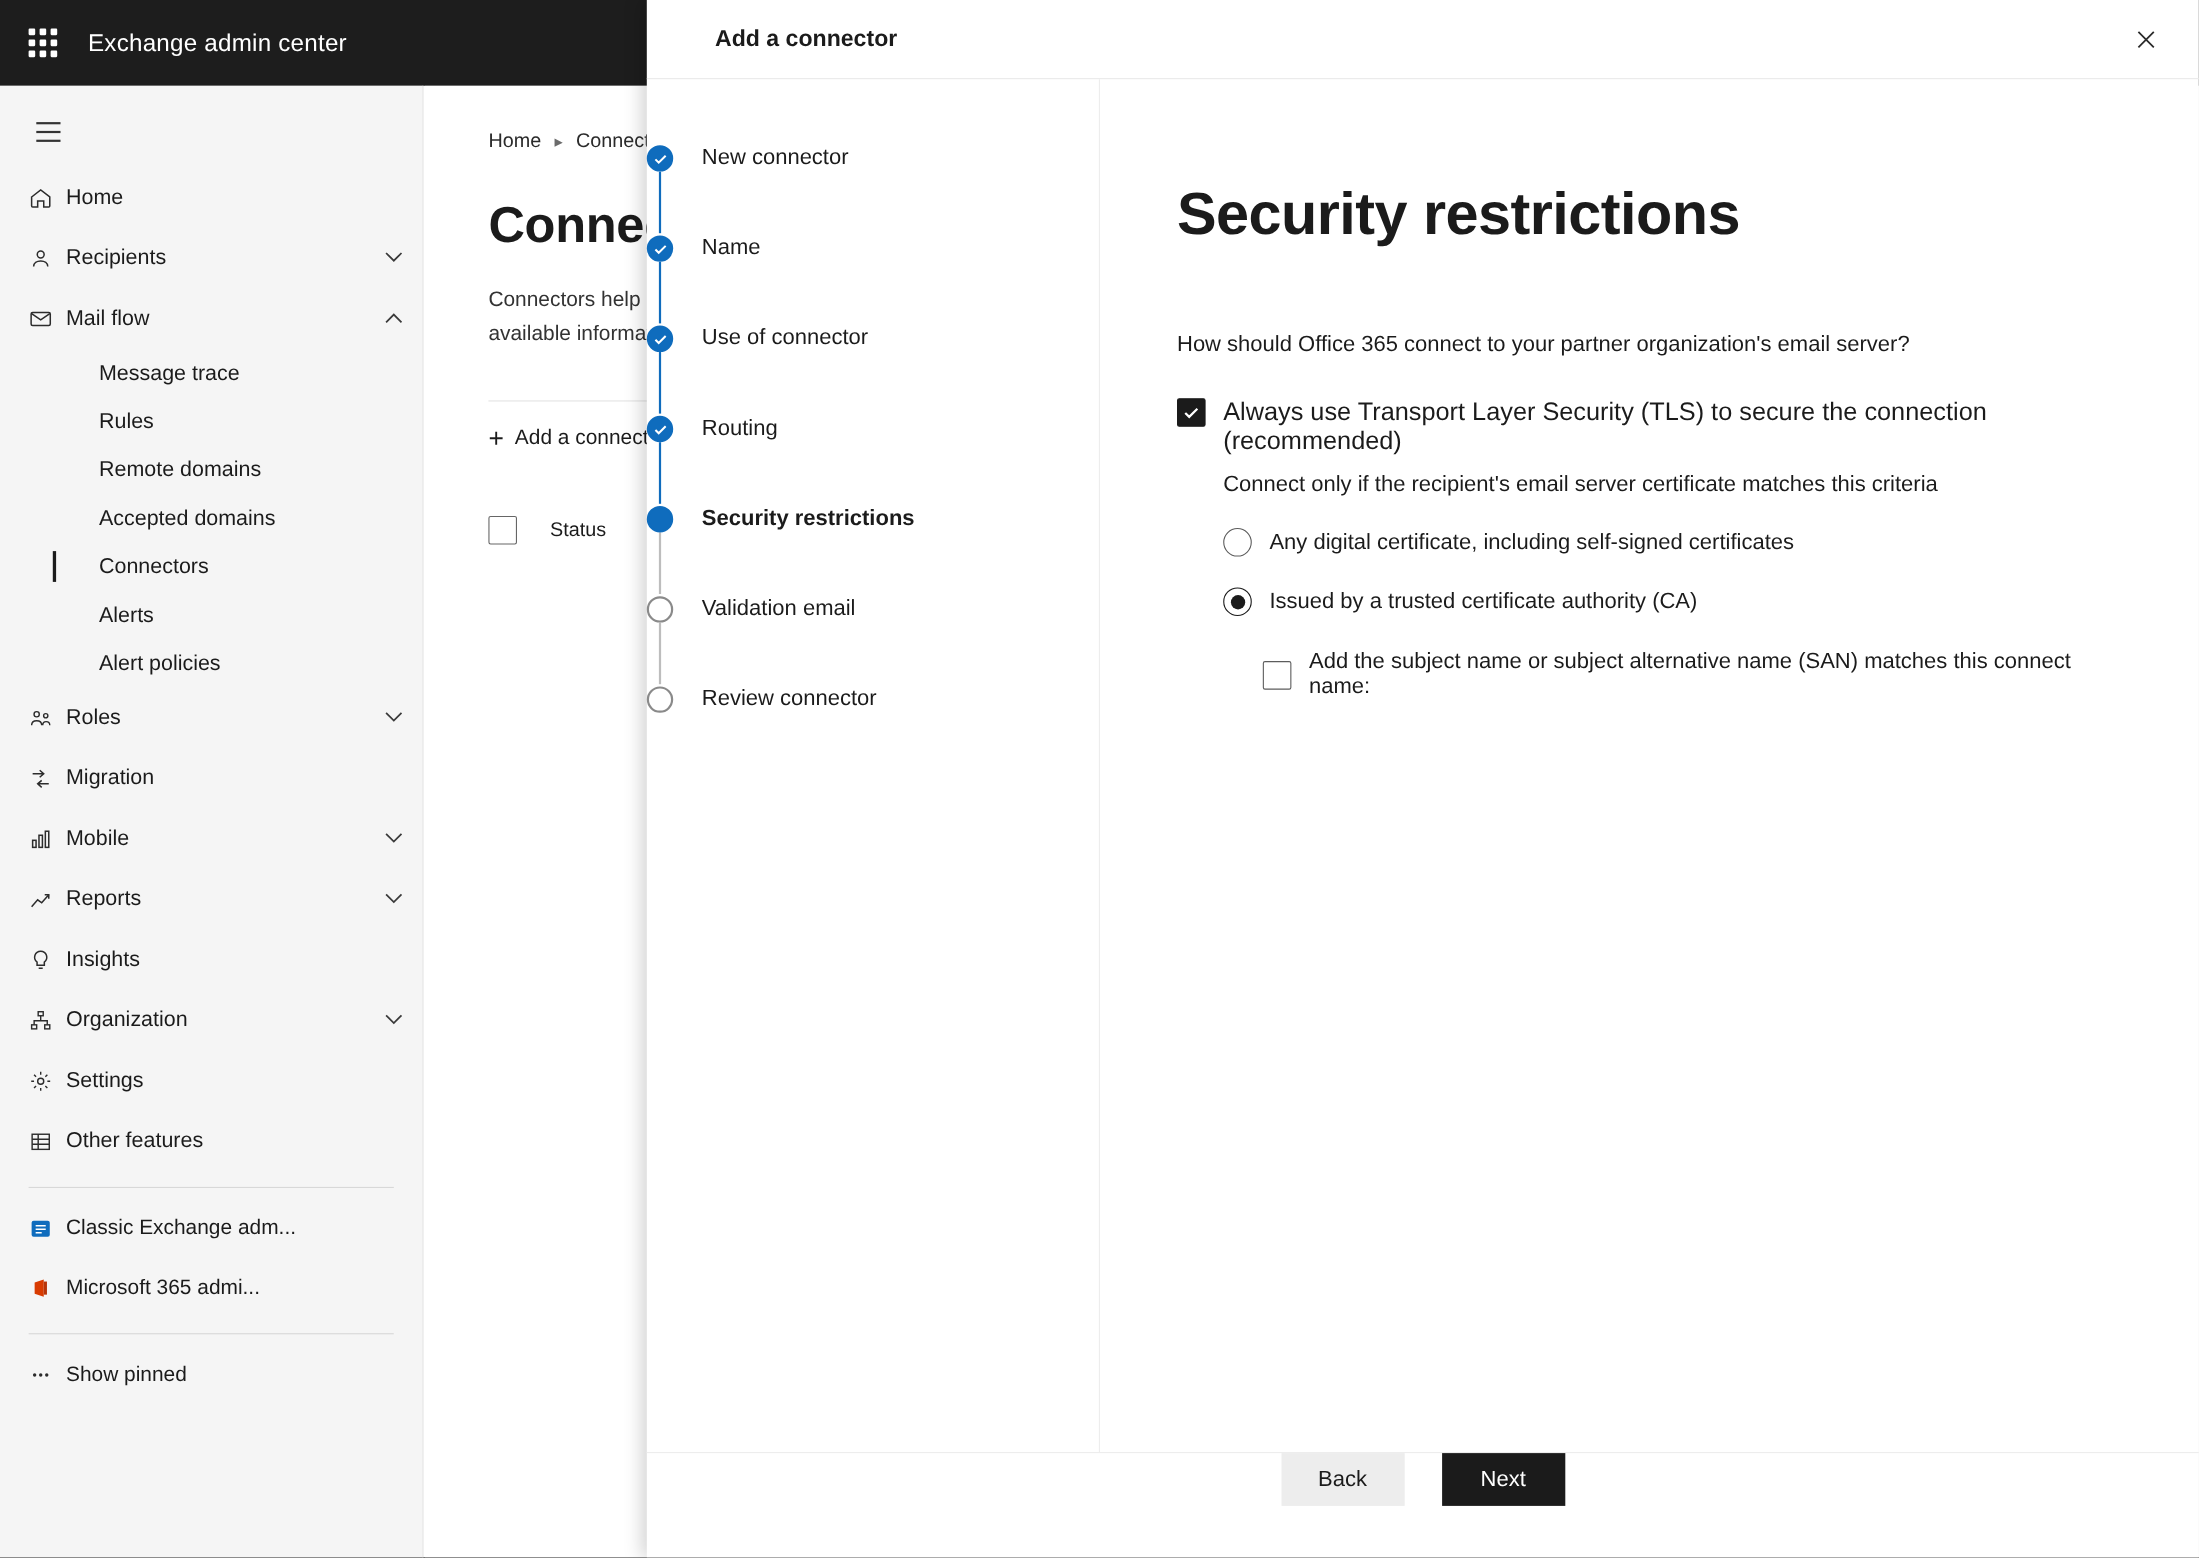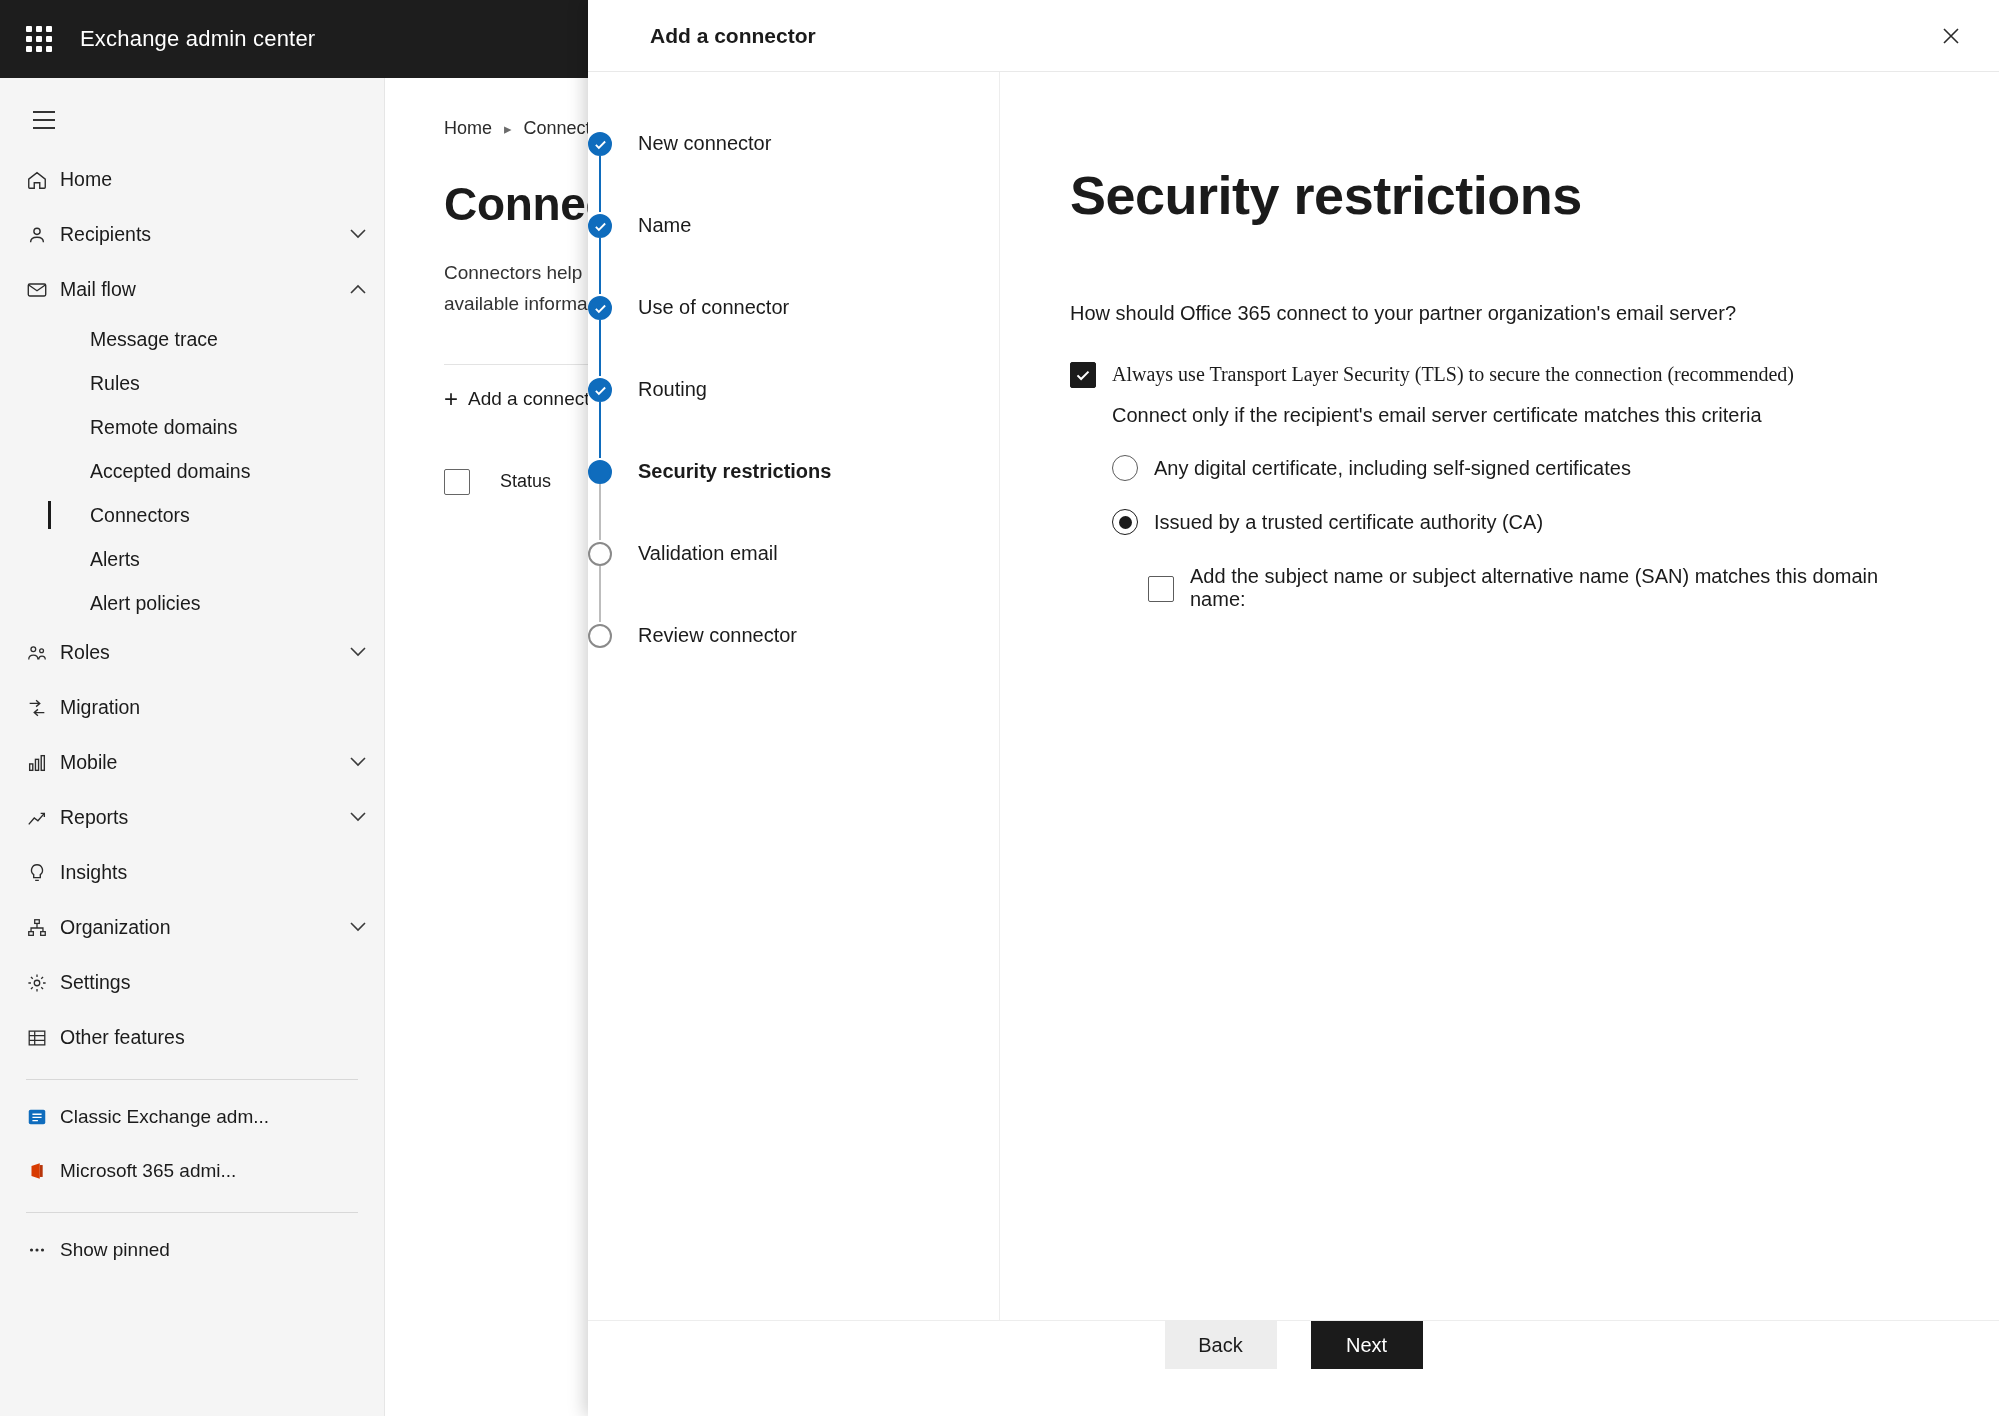--- a/index.html
+++ b/index.html
@@ -323,24 +323,23 @@
     display: flex; align-items: center; justify-content: center;
     margin-top: 1px;
     cursor: pointer;
   }
   .chk.checked {
     background: #1b1b1b;
     border-color: #1b1b1b;
   }
   .chk.checked svg { display: block; }
   .chk-label {
-    font-size: 20px;
+    font-size: 23px;
     color: #1b1b1b;
     line-height: 26px;
-    font-family: Liberation Serif, serif;
   }
   .sub-note {
     margin: 16px 0 0 42px;
     font-size: 20px;
     color: #1b1b1b;
   }
   .radio-row {
     margin: 28px 0 0 42px;
     display: flex;
     align-items: center;
@@ -758,21 +757,21 @@
 
         <div class="radio-row">
           <span class="radio selected">
               <i></i>
             </span>
           <span class="radio-label">Issued by a trusted certificate authority (CA)</span>
         </div>
 
         <div class="san-row">
           <span class="chk"></span>
-          <span class="san-label">Add the subject name or subject alternative name (SAN) matches this domain name:</span>
+          <span class="san-label">Add the subject name or subject alternative name (SAN) matches this connect name:</span>
         </div>
 
       </div>
     </div>
 
     <div class="modal-footer">
       <button class="btn btn-secondary">Back</button>
       <button class="btn btn-primary">Next</button>
     </div>
   </div>

